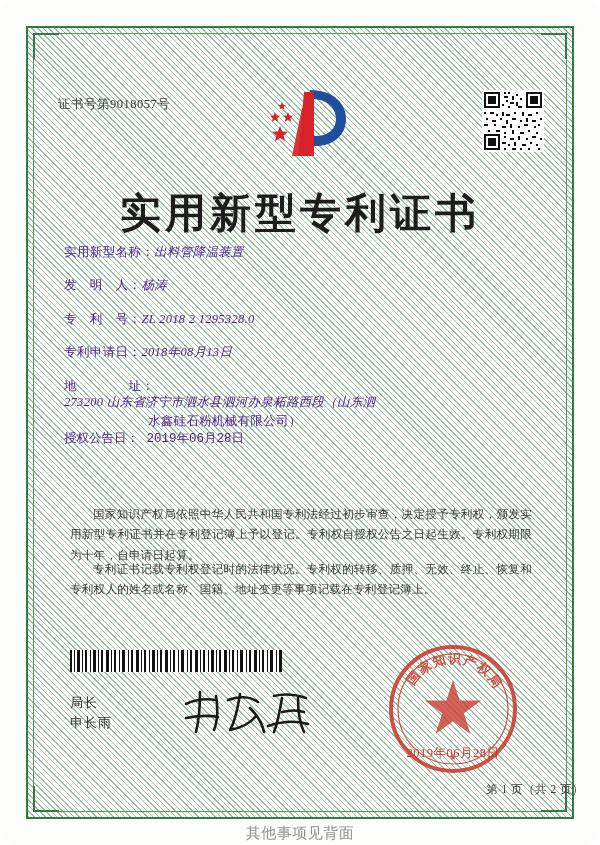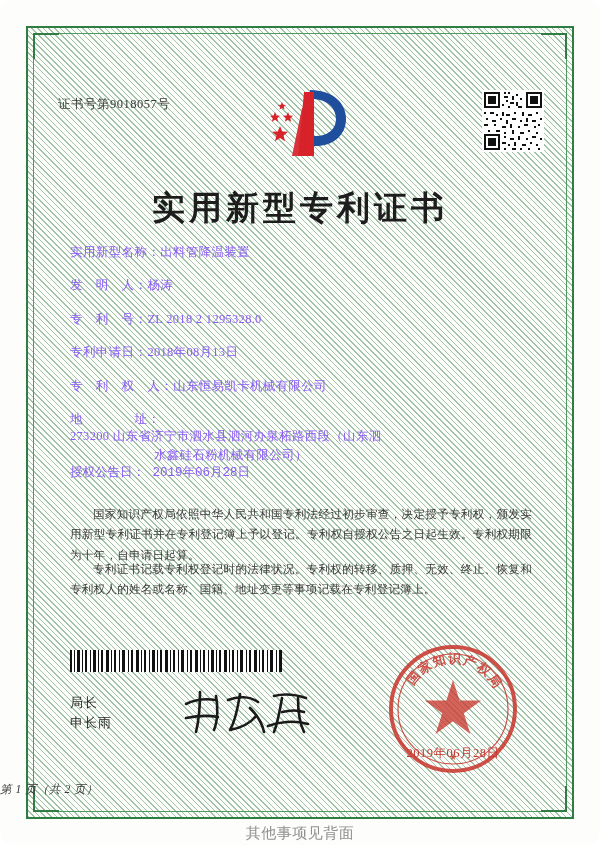--- a/index.html
+++ b/index.html
@@ -86,51 +86,52 @@
     right: 56px; top: 90px;
     width: 62px; height: 62px;
   }
 
   
   .title {
     position: absolute;
     left: 0; right: 0;
     top: 186px;
     text-align: center;
-    font-size: 33px;
+    font-size: 41px;
     font-weight: bold;
     letter-spacing: 4px;
     color: #1d1d1d;
     font-family: "DejaVu Serif", "Liberation Serif", serif;
   }
 
   
   .fields {
     position: absolute;
-    left: 70px;
+    left: 64px;
     top: 244px;
     width: 470px;
     font-size: 12.5px;
-    color: #8b5cf6;
+    color: #4c1d95;
   }
   .field {
     display: flex;
     align-items: flex-start;
     margin-bottom: 16.5px;
     line-height: 1.35;
   }
   .field .lbl {
     flex: 0 0 auto;
     white-space: nowrap;
     letter-spacing: 0.4px;
   }
   .field .val {
     flex: 1 1 auto;
     letter-spacing: 0.3px;
     word-break: break-all;
+    font-style: italic;
   }
   .field.tight { margin-bottom: 14px; flex-direction: column; }
   .sub-line {
     margin-left: 84px;
     margin-top: -12px;
     font-size: 12.5px;
     letter-spacing: 0.3px;
   }
   .two-col {
     display: flex;
@@ -199,27 +200,26 @@
     width: 138px;
     text-align: center;
     font-size: 12.5px;
     color: #c8342c;
     letter-spacing: 0.5px;
   }
 
   
   .page-num {
     position: absolute;
-    left: 0; right: 8px;
+    left: 0; right: 16px;
     top: 782px;
-    text-align: left;
+    text-align: right;
     font-size: 11.5px;
     color: #3a3a3a;
     letter-spacing: 0.5px;
-    font-style: italic;
   }
   .note {
     position: absolute;
     left: 0; right: 0;
     top: 824px;
     text-align: center;
     font-size: 15px;
     color: #8f8f8f;
     letter-spacing: 0.5px;
     font-family: Liberation Serif, serif;
@@ -350,24 +350,20 @@
     <div class="field">
       <span class="lbl">专　利　号：</span>
       <span class="val">ZL 2018 2 1295328.0</span>
     </div>
 
     <div class="field">
       <span class="lbl">专利申请日：</span>
       <span class="val">2018年08月13日</span>
     </div>
 
-    <div class="field">
-      <span class="lbl">专　利　权　人：</span>
-      <span class="val">山东恒易凯卡机械有限公司</span>
-    </div>
 
     <div class="field tight">
       <span class="lbl">地　　　　址：</span>
       <span class="val">273200  山东省济宁市泗水县泗河办泉柘路西段（山东泗</span>
     </div>
     <div class="sub-line">水鑫硅石粉机械有限公司）</div>
 
     <div class="two-col">
       <div class="c1">
         <span class="lbl">授权公告日：</span>

